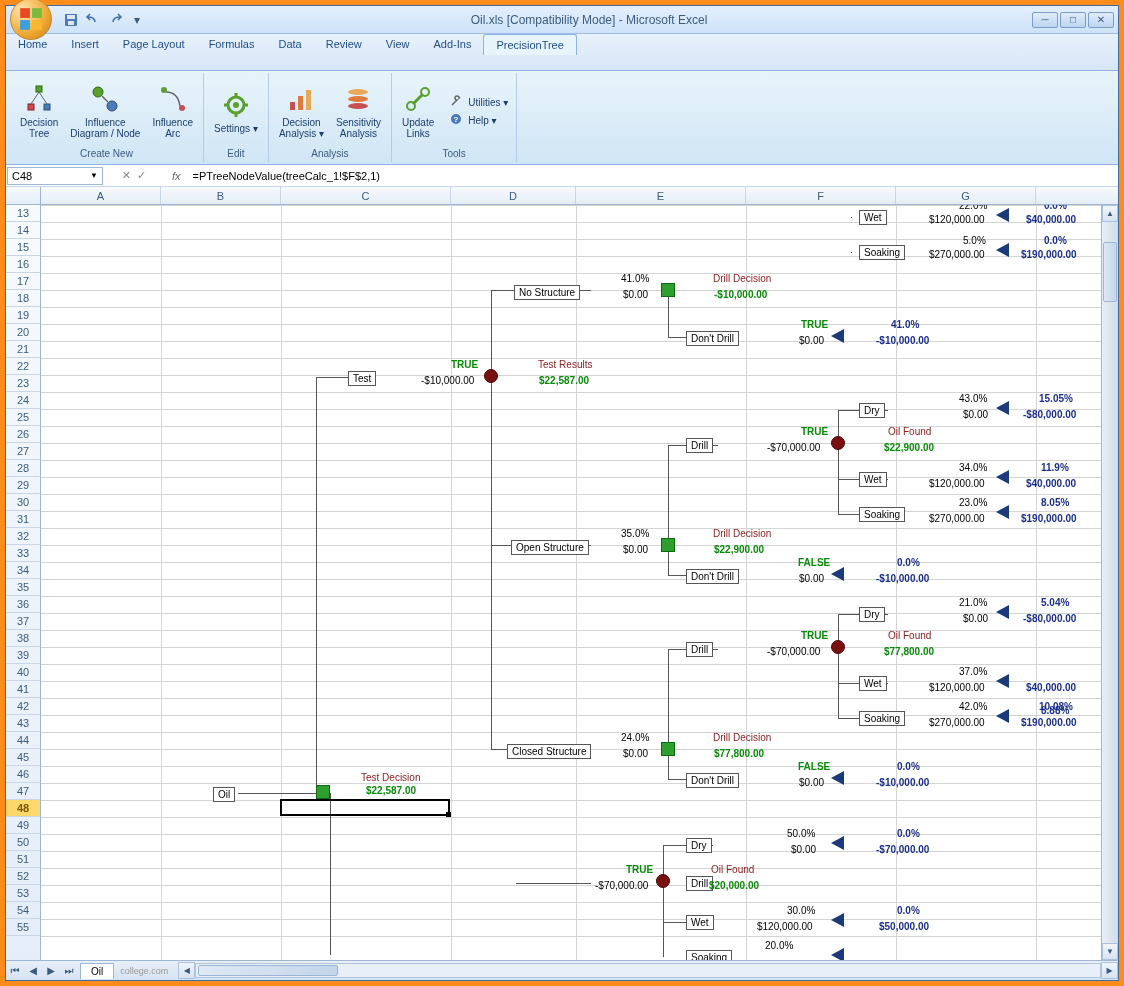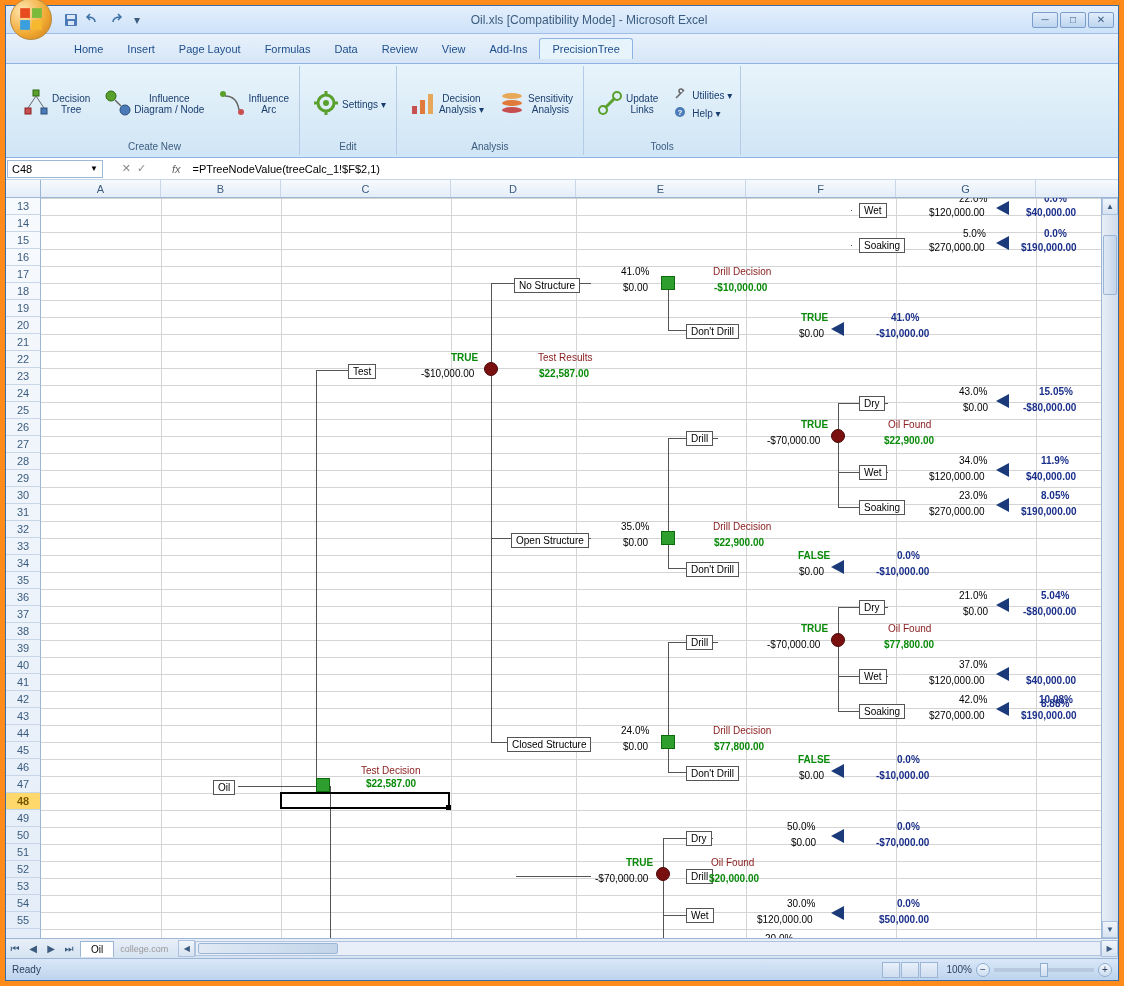--- a/index.html
+++ b/index.html
@@ -6,28 +6,28 @@
 body{background:#ff8c1a;width:1124px;height:986px;overflow:hidden;padding:5px}
 .window{width:100%;height:100%;background:#fff;border:1px solid #3a6ea5;display:flex;flex-direction:column}
 .titlebar{height:28px;background:linear-gradient(#e4effc,#cde2f9);display:flex;align-items:center;font-size:12px;color:#3b5c7f;border-bottom:1px solid #a1bde4}
 .office-btn{width:42px;height:42px;border-radius:50%;background:radial-gradient(circle at 30% 30%,#ffe6b3,#f0a830 60%,#c57a1e);border:1px solid #b88a3e;margin:-2px 4px 0 4px;position:relative;z-index:10;display:flex;align-items:center;justify-content:center}
 .office-btn svg{width:26px;height:26px}
 .qat{display:flex;gap:4px;margin-left:6px}
 .qat-btn{width:18px;height:18px;display:flex;align-items:center;justify-content:center;cursor:pointer}
 .title-text{flex:1;text-align:center}
 .win-ctrls{display:flex;gap:2px;margin-right:4px}
 .win-ctrl{width:26px;height:16px;background:linear-gradient(#e1ecfa,#bdd5f0);border:1px solid #7a9ec9;border-radius:2px;display:flex;align-items:center;justify-content:center;font-size:10px;color:#3b5c7f;cursor:pointer}
-.tabs{height:30px;background:linear-gradient(#e8f1fb,#d6e6f7);display:flex;align-items:center;padding-left:56px;font-size:11px;border-bottom:1px solid #8db2e3}
+.tabs{height:37px;background:linear-gradient(#e8f1fb,#d6e6f7);display:flex;align-items:flex-start;font-size:11px;border-bottom:1px solid #8db2e3}
 .tab{padding:4px 12px;color:#1e4e8c;cursor:pointer}
 .tab.active{background:#e8f4fb;border:1px solid #8db2e3;border-bottom:none;border-radius:3px 3px 0 0}
 .ribbon{height:94px;background:linear-gradient(#e8f4fb,#d0e5f5);border-bottom:1px solid #8db2e3;display:flex;padding:2px 4px}
 .group{border-right:1px solid #b4cce8;padding:2px 6px;display:flex;flex-direction:column;justify-content:space-between}
 .group-content{display:flex;gap:4px;flex:1;align-items:center}
 .group-label{font-size:10px;color:#3b5c7f;text-align:center;padding:1px 0}
-.rbtn{display:flex;flex-direction:row;align-items:center;padding:2px 4px;cursor:pointer;font-size:10px;color:#1a3e6e;text-align:center;line-height:1.1}
+.rbtn{display:flex;flex-direction:column;align-items:center;padding:2px 4px;cursor:pointer;font-size:10px;color:#1a3e6e;text-align:center;line-height:1.1}
 .rbtn-icon{width:32px;height:32px;margin-bottom:2px;display:flex;align-items:center;justify-content:center}
 .rbtn-sm{display:flex;align-items:center;gap:4px;font-size:10px;color:#1a3e6e;cursor:pointer;padding:1px 2px}
 .rbtn-sm-icon{width:14px;height:14px}
 .formula-row{height:22px;display:flex;align-items:center;border-bottom:1px solid #c8d6e8;font-size:11px}
 .name-box{width:96px;border:1px solid #9db9d8;margin:1px;padding:2px 4px;background:#fff;display:flex;align-items:center;justify-content:space-between}
 .fx-label{padding:0 8px;font-style:italic;color:#666}
 .formula-input{flex:1;padding:2px 4px;background:#fff}
 .col-headers{height:18px;display:flex;background:linear-gradient(#f7fafd,#e4edf8);border-bottom:1px solid #9eb6d6;font-size:11px;color:#3b5c7f}
 .corner{width:35px;border-right:1px solid #9eb6d6;background:linear-gradient(#f7fafd,#e4edf8)}
 .col-h{border-right:1px solid #c8d6e8;text-align:center;line-height:18px;cursor:pointer}
@@ -546,29 +546,13 @@
     <div style="color:#999;margin-left:6px;font-size:9px">college.com</div>
     <div class="hscroll">
       <div class="scroll-btn" style="width:17px">◀</div>
       <div class="hscroll-track">
           <div class="scroll-thumb" style="left:2px;top:1px;bottom:1px;width:140px"></div>
         </div>
       <div class="scroll-btn" style="width:17px">▶</div>
     </div>
   </div>
 
-  <div class="statusbar">
-    <div class="status-text">Ready</div>
-    <div class="view-btns">
-      <div class="view-btn"></div>
-      <div class="view-btn"></div>
-      <div class="view-btn"></div>
-    </div>
-    <div class="zoom">
-      <span>100%</span>
-      <div class="mini-round">−</div>
-      <div class="zoom-slider">
-          <div class="zoom-thumb"></div>
-        </div>
-      <div class="mini-round">+</div>
-    </div>
-  </div>
 </div>
 
 </body></html>

